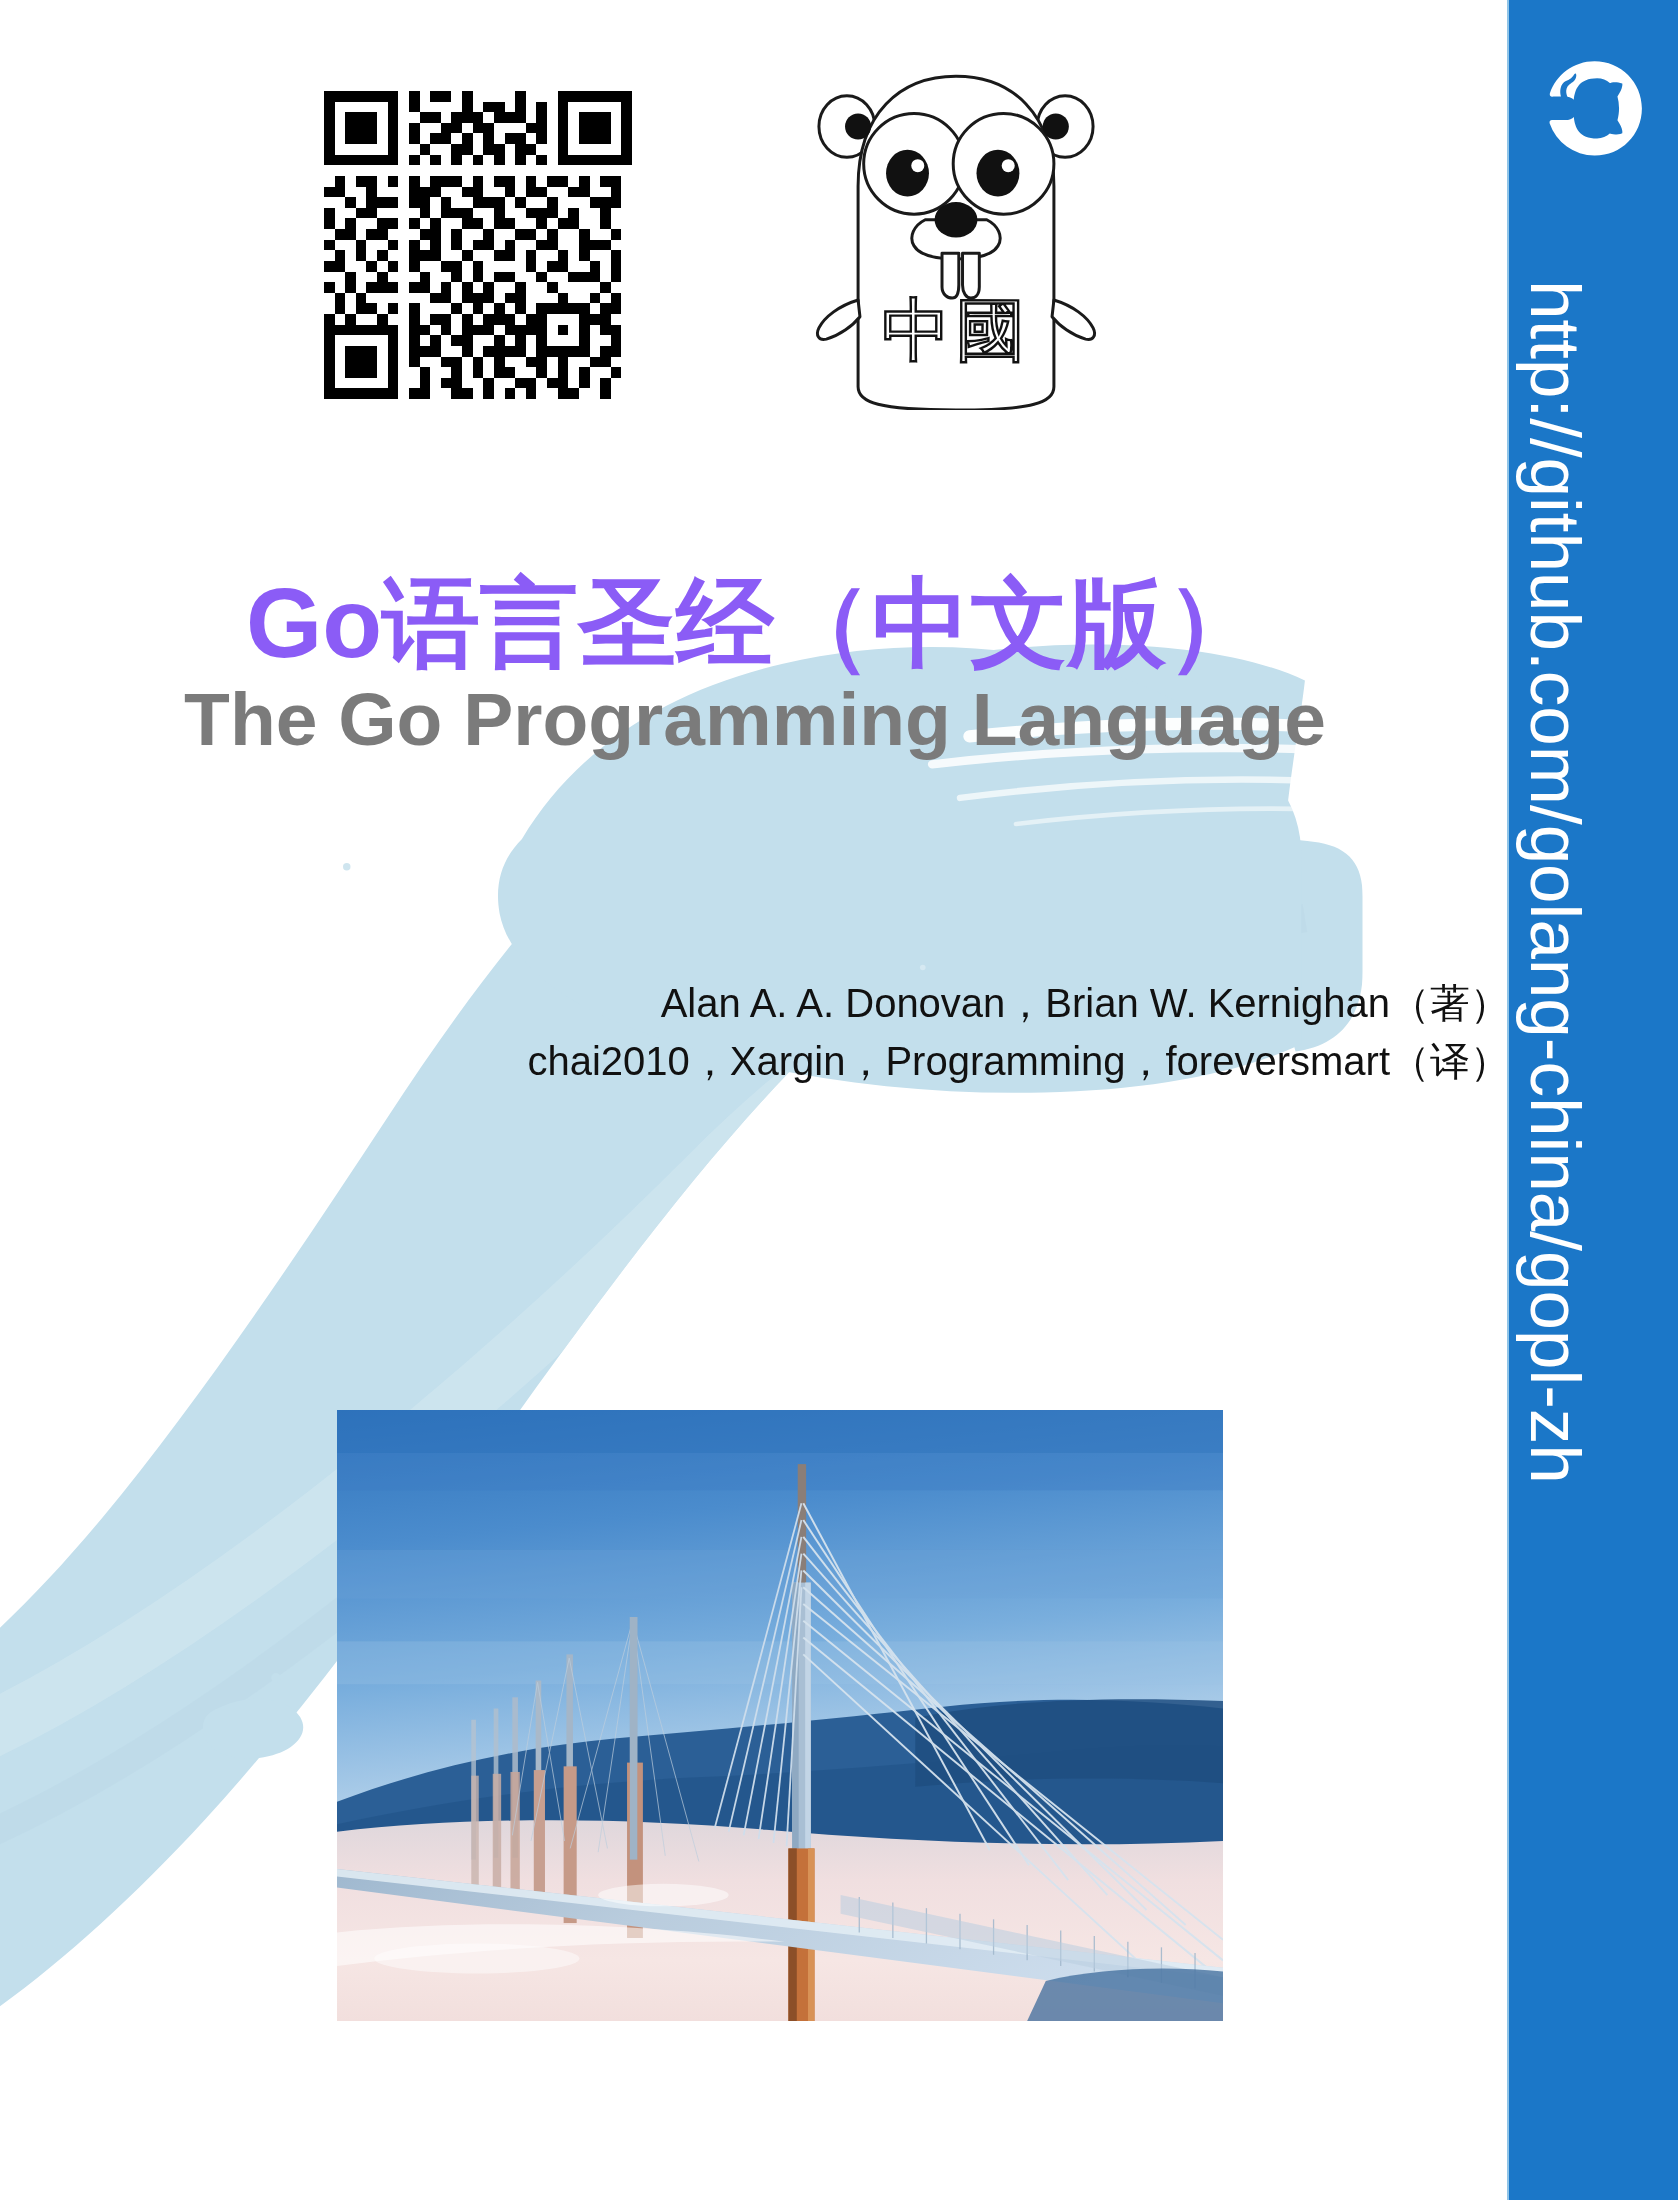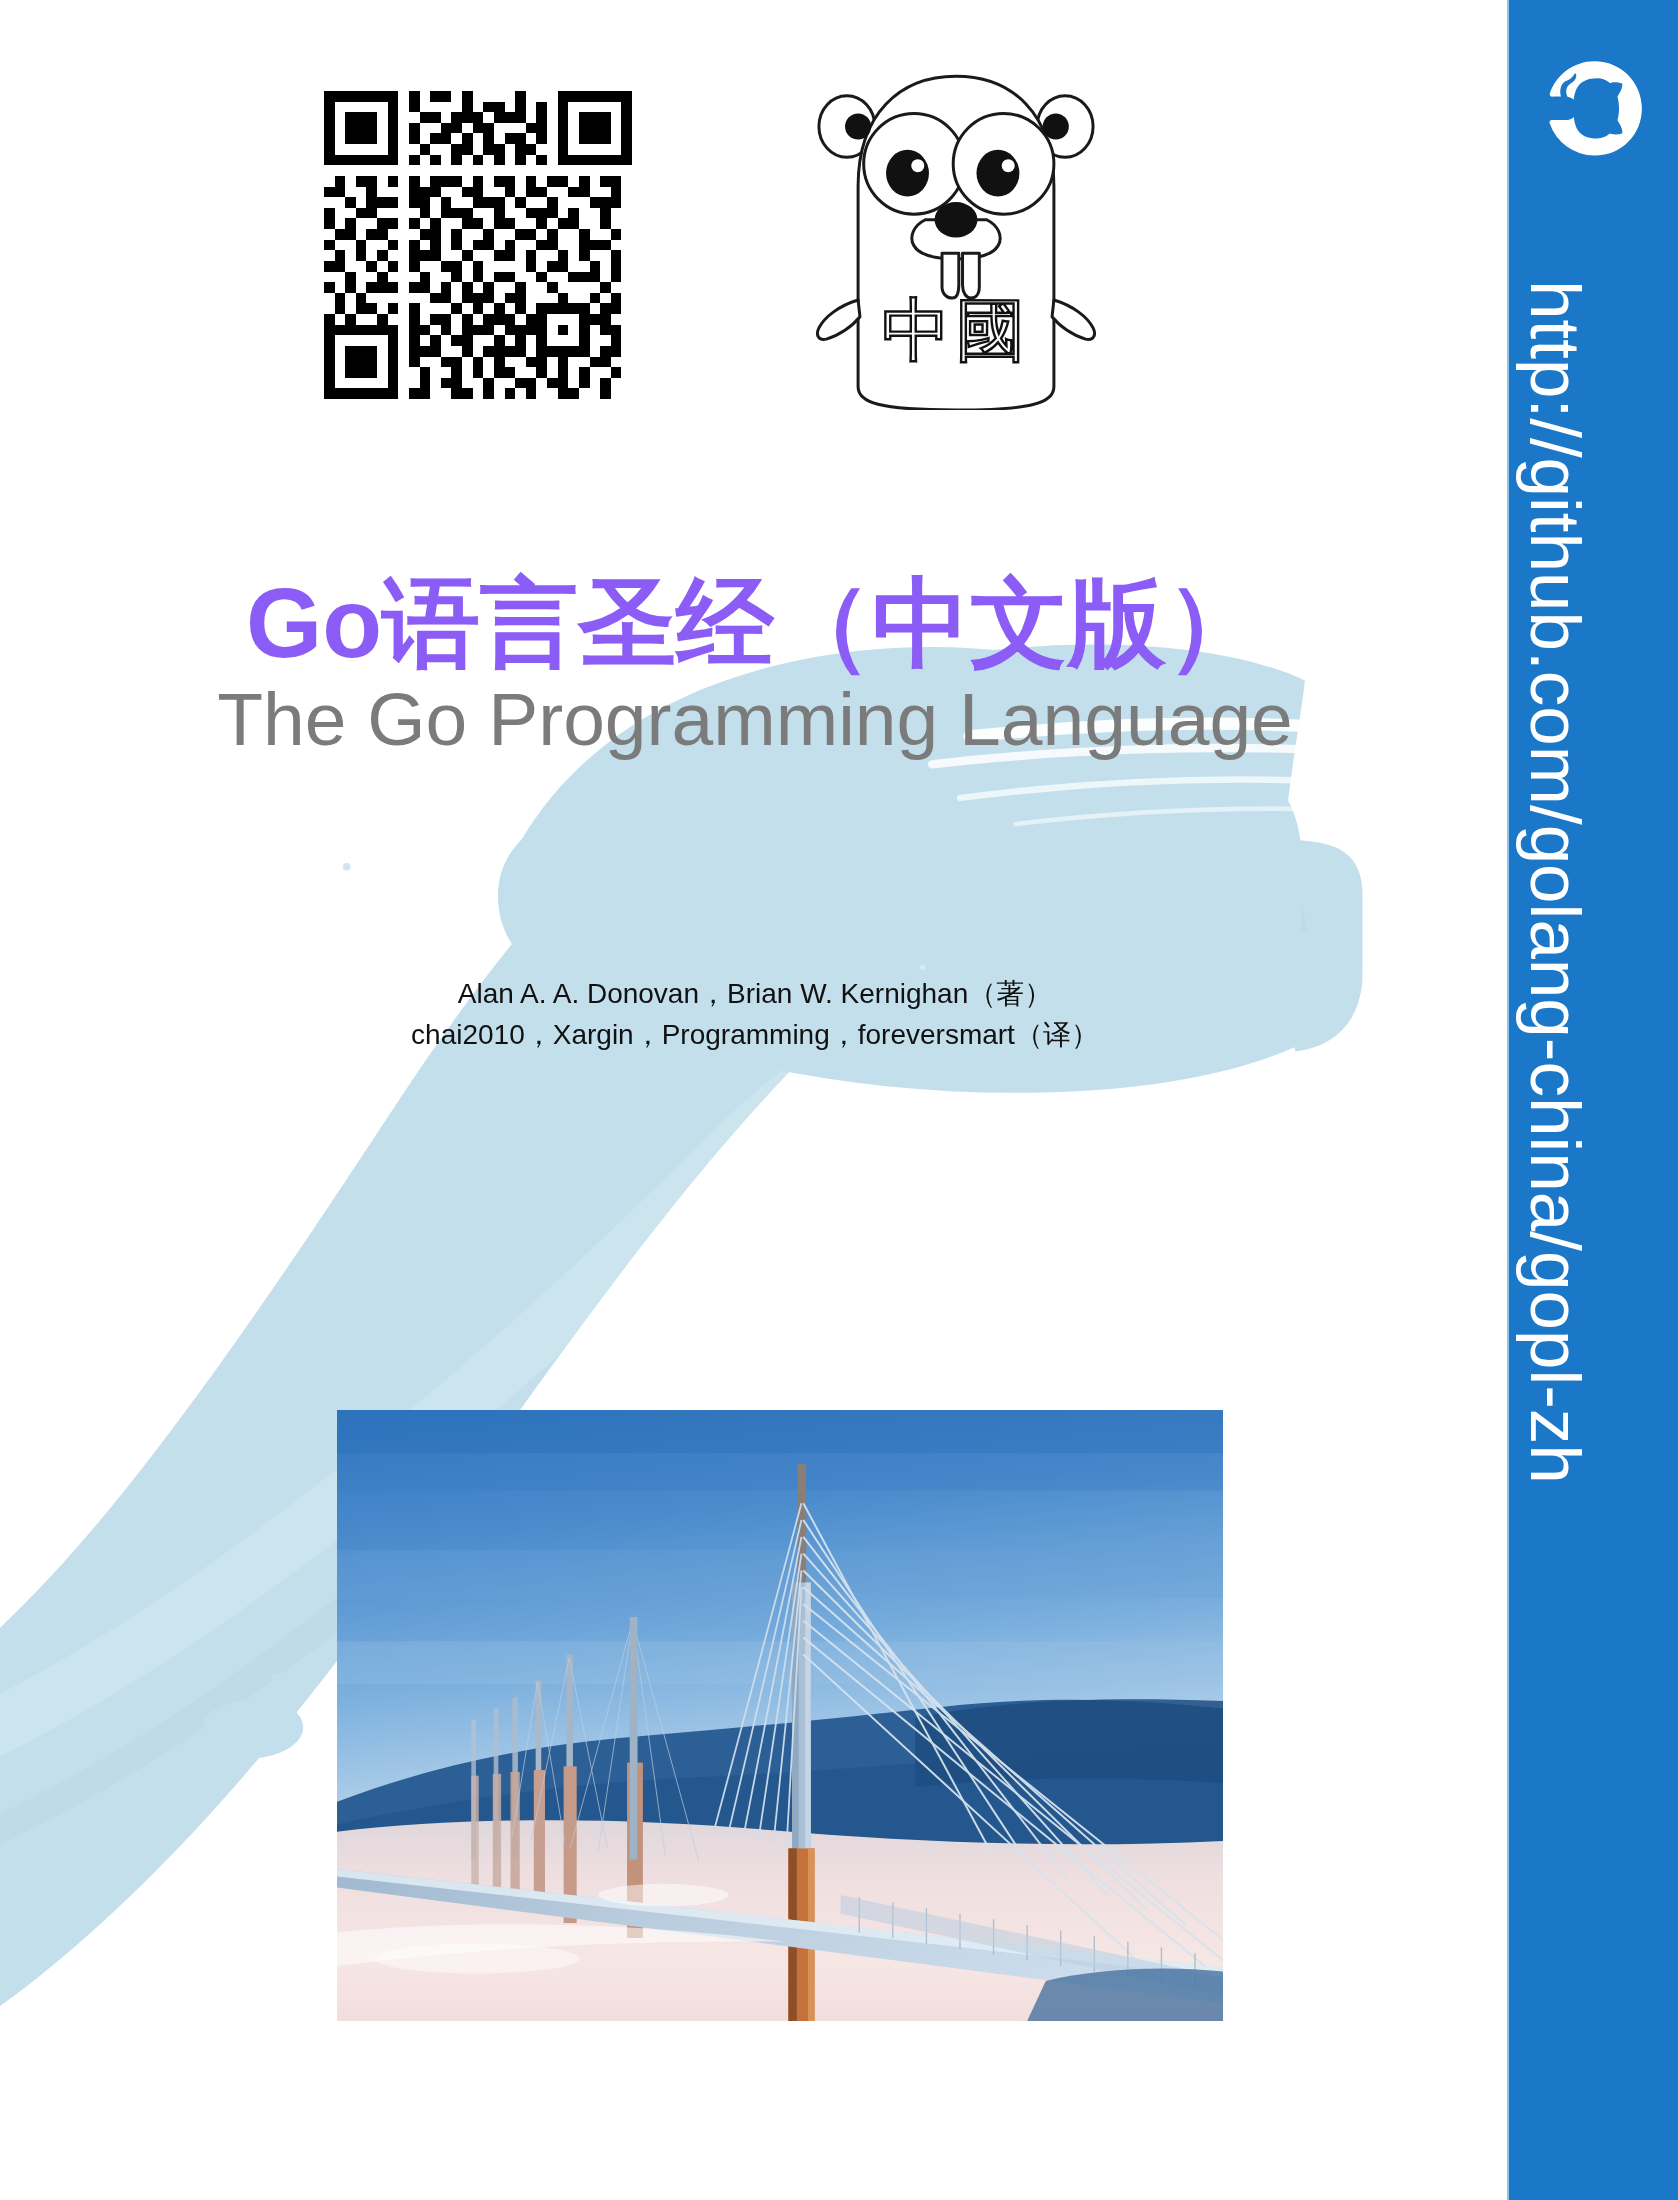--- a/index.html
+++ b/index.html
@@ -37,32 +37,32 @@
   #title-block {
     position:absolute; left:0; top:569px;
     width:1510px; text-align:center;
   }
   #page-title {
     font-size:98px; font-weight:bold;
     color:#8b5cf6; line-height:1.12;
     letter-spacing:0px; white-space:nowrap;
   }
   #page-subtitle {
-    font-size:75px; font-weight:normal;
+    font-size:75px; font-weight:bold;
     color:#7b7b7b; line-height:1.25;
     margin-top:-5.6px; white-space:nowrap;
   }
 
   
   #authors-block {
     position:absolute; left:0; top:974px;
     width:1510px; text-align:center;
     color:#111111;
   }
-  .author-line { font-size:28px; line-height:1.45; white-space:nowrap; }
+  .author-line { font-size:40px; line-height:1.45; white-space:nowrap;text-align:right; }
 
   
   #bridge-photo {
     position:absolute; left:337px; top:1410px;
     width:886px; height:611px;
     overflow:hidden;
   }
   #bridge-photo svg { display:block; width:100%; height:100%; }
 
   

